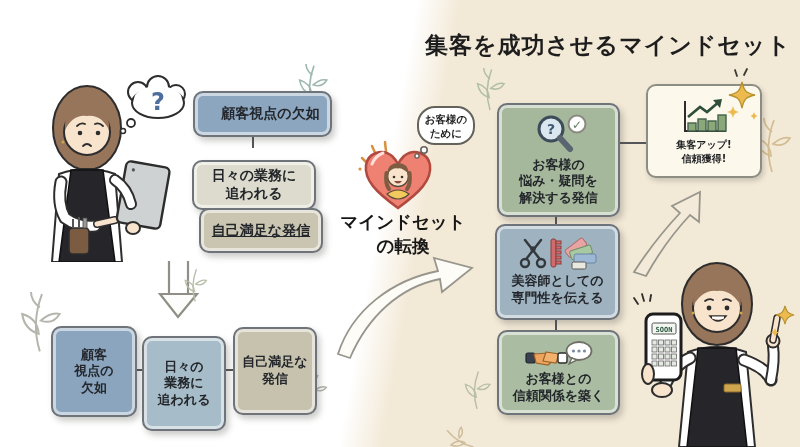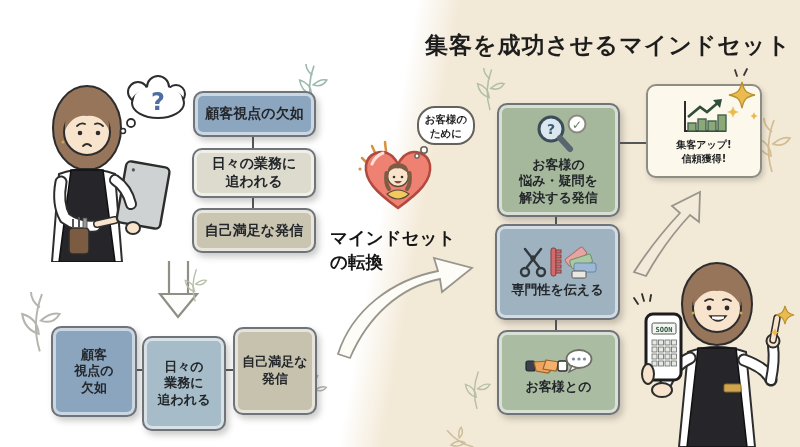--- a/index.html
+++ b/index.html
@@ -16,40 +16,40 @@
   #left-title{left:10px;top:30px;width:370px;}
   #right-title{left:425px;top:30px;width:360px;}
   .fbox{
     position:absolute;z-index:2;border:2px solid #6e747a;border-radius:10px;
     box-shadow:inset 0 0 0 3px rgba(255,255,255,.55),3px 4px 6px rgba(70,70,60,.28);
     display:flex;flex-direction:column;align-items:center;justify-content:center;
     text-align:center;font-weight:bold;color:#23262a;
   }
   .fbox .ln{line-height:1.28;white-space:nowrap;}
   .fs14{font-size:14px}.fs13{font-size:13px}
-  #lf1{left:193px;top:91px;width:119px;height:42px;background:#8ca6c0;}
-  #lf2{left:192px;top:148px;width:120px;height:46px;background:#dddbcd;}
-  #lf3{left:192px;top:208px;width:120px;height:41px;background:#c9c5b1;}
+  #lf1{left:193px;top:91px;width:119px;height:42px;background:#8ca6c0;padding-left:16px;}
+  #lf2{left:192px;top:160px;width:120px;height:46px;background:#dddbcd;}
+  #lf3{left:199px;top:208px;width:120px;height:41px;background:#c9c5b1;text-decoration:underline;}
   #lb1{left:51px;top:326px;width:82px;height:87px;background:#8ba5bf;}
   #lb2{left:142px;top:336px;width:80px;height:91px;background:#a6bcc8;}
   #lb3{left:233px;top:327px;width:80px;height:84px;background:#c6c2ae;}
   #rb1{left:497px;top:103px;width:119px;height:110px;background:#a5b89c;}
   #rb2{left:495px;top:224px;width:121px;height:92px;background:#9fb2c0;}
   #rb3{left:497px;top:330px;width:119px;height:81px;background:#aabda2;text-align:right;}
   .icon-row{margin-bottom:3px;}
   #result-box{
     position:absolute;z-index:2;left:646px;top:84px;width:112px;height:90px;
     background:#fcf8ec;border:2px solid #8d8d84;border-radius:10px;
     box-shadow:2px 3px 5px rgba(80,80,70,.25);
     display:flex;flex-direction:column;align-items:center;justify-content:center;
     text-align:center;font-weight:bold;font-size:10px;color:#1e2022;
   }
   #mindset-caption{
-    position:absolute;z-index:3;left:330px;top:211px;width:146px;
-    font-weight:bold;font-size:17.5px;color:#161616;line-height:1.35;white-space:nowrap;margin-top:16px;
+    position:absolute;z-index:3;left:330px;top:211px;width:146px;text-align:center;
+    font-weight:bold;font-size:17.5px;color:#161616;line-height:1.35;white-space:nowrap;
   }
   svg.layer{position:absolute;left:0;top:0;pointer-events:none;}
   #deco-under{z-index:1;}
   #deco-over{z-index:4;}
   .illu{position:absolute;z-index:5;}
 </style>
 </head>
 <body>
 
 <div class="canvas">
@@ -173,36 +173,38 @@
         <rect x="38" y="19" width="5" height="3"></rect>
         <rect x="38" y="24" width="5" height="3"></rect>
       </g>
       <g stroke-width="1">
         <rect x="52" y="12" width="22" height="9" rx="2" transform="rotate(-38 52 21)" fill="#e8a3a3" stroke="#a97070"></rect>
         <rect x="54" y="14" width="22" height="9" rx="2" transform="rotate(-18 54 23)" fill="#a9c9a2" stroke="#6f8f6a"></rect>
         <rect x="56" y="17" width="22" height="9" rx="2" fill="#9db8d4" stroke="#6a86a4"></rect>
         <rect x="54" y="25" width="14" height="7" rx="1.5" fill="#e9e9e2" stroke="#555"></rect>
       </g>
     </svg>
+    <div class="ln">美容師としての</div>
     <div class="ln">専門性を伝える</div>
   </div>
 
   <div id="rb3" class="fbox fs13">
     <svg class="icon-row" width="68" height="27" viewBox="0 0 68 27">
       <rect x="1" y="12" width="9" height="10" rx="2" fill="#3a414e" stroke="#22262e" stroke-width="1.2"></rect>
       <path d="M9,13 L23,12 L30,18 L23,24 L11,22 Z" fill="#eda45f" stroke="#9c6227" stroke-width="1.2"></path>
       <path d="M21,11 L34,13 L31,22 L18,20 Z" fill="#f2b26e" stroke="#9c6227" stroke-width="1.2"></path>
       <rect x="33" y="12" width="9" height="10" rx="2" fill="#ffffff" stroke="#2d2d2d" stroke-width="1.4"></rect>
       <ellipse cx="54" cy="10" rx="12.5" ry="9" fill="#ffffff" stroke="#6f6f68" stroke-width="1.8"></ellipse>
       <path d="M47,17 l-3,6 l8,-4 z" fill="#ffffff" stroke="#6f6f68" stroke-width="1.4"></path>
       <circle cx="48.5" cy="10" r="1.6" fill="#7a8aa0"></circle>
       <circle cx="54" cy="10" r="1.6" fill="#7a8aa0"></circle>
       <circle cx="59.5" cy="10" r="1.6" fill="#7a8aa0"></circle>
     </svg>
     <div class="ln">お客様との</div>
+    <div class="ln">信頼関係を築く</div>
   </div>
 
   <div id="result-box">
     <svg class="icon-row" width="52" height="38" viewBox="0 0 52 38">
       <line x1="7" y1="4" x2="7" y2="34" stroke="#2d2d2d" stroke-width="2"></line>
       <line x1="6" y1="34" x2="48" y2="34" stroke="#2d2d2d" stroke-width="2"></line>
       <g fill="#8aa878" stroke="#44604a" stroke-width="1.4">
         <rect x="10" y="26" width="8" height="8"></rect>
         <rect x="20" y="22" width="8" height="12"></rect>
         <rect x="30" y="24" width="8" height="10"></rect>

